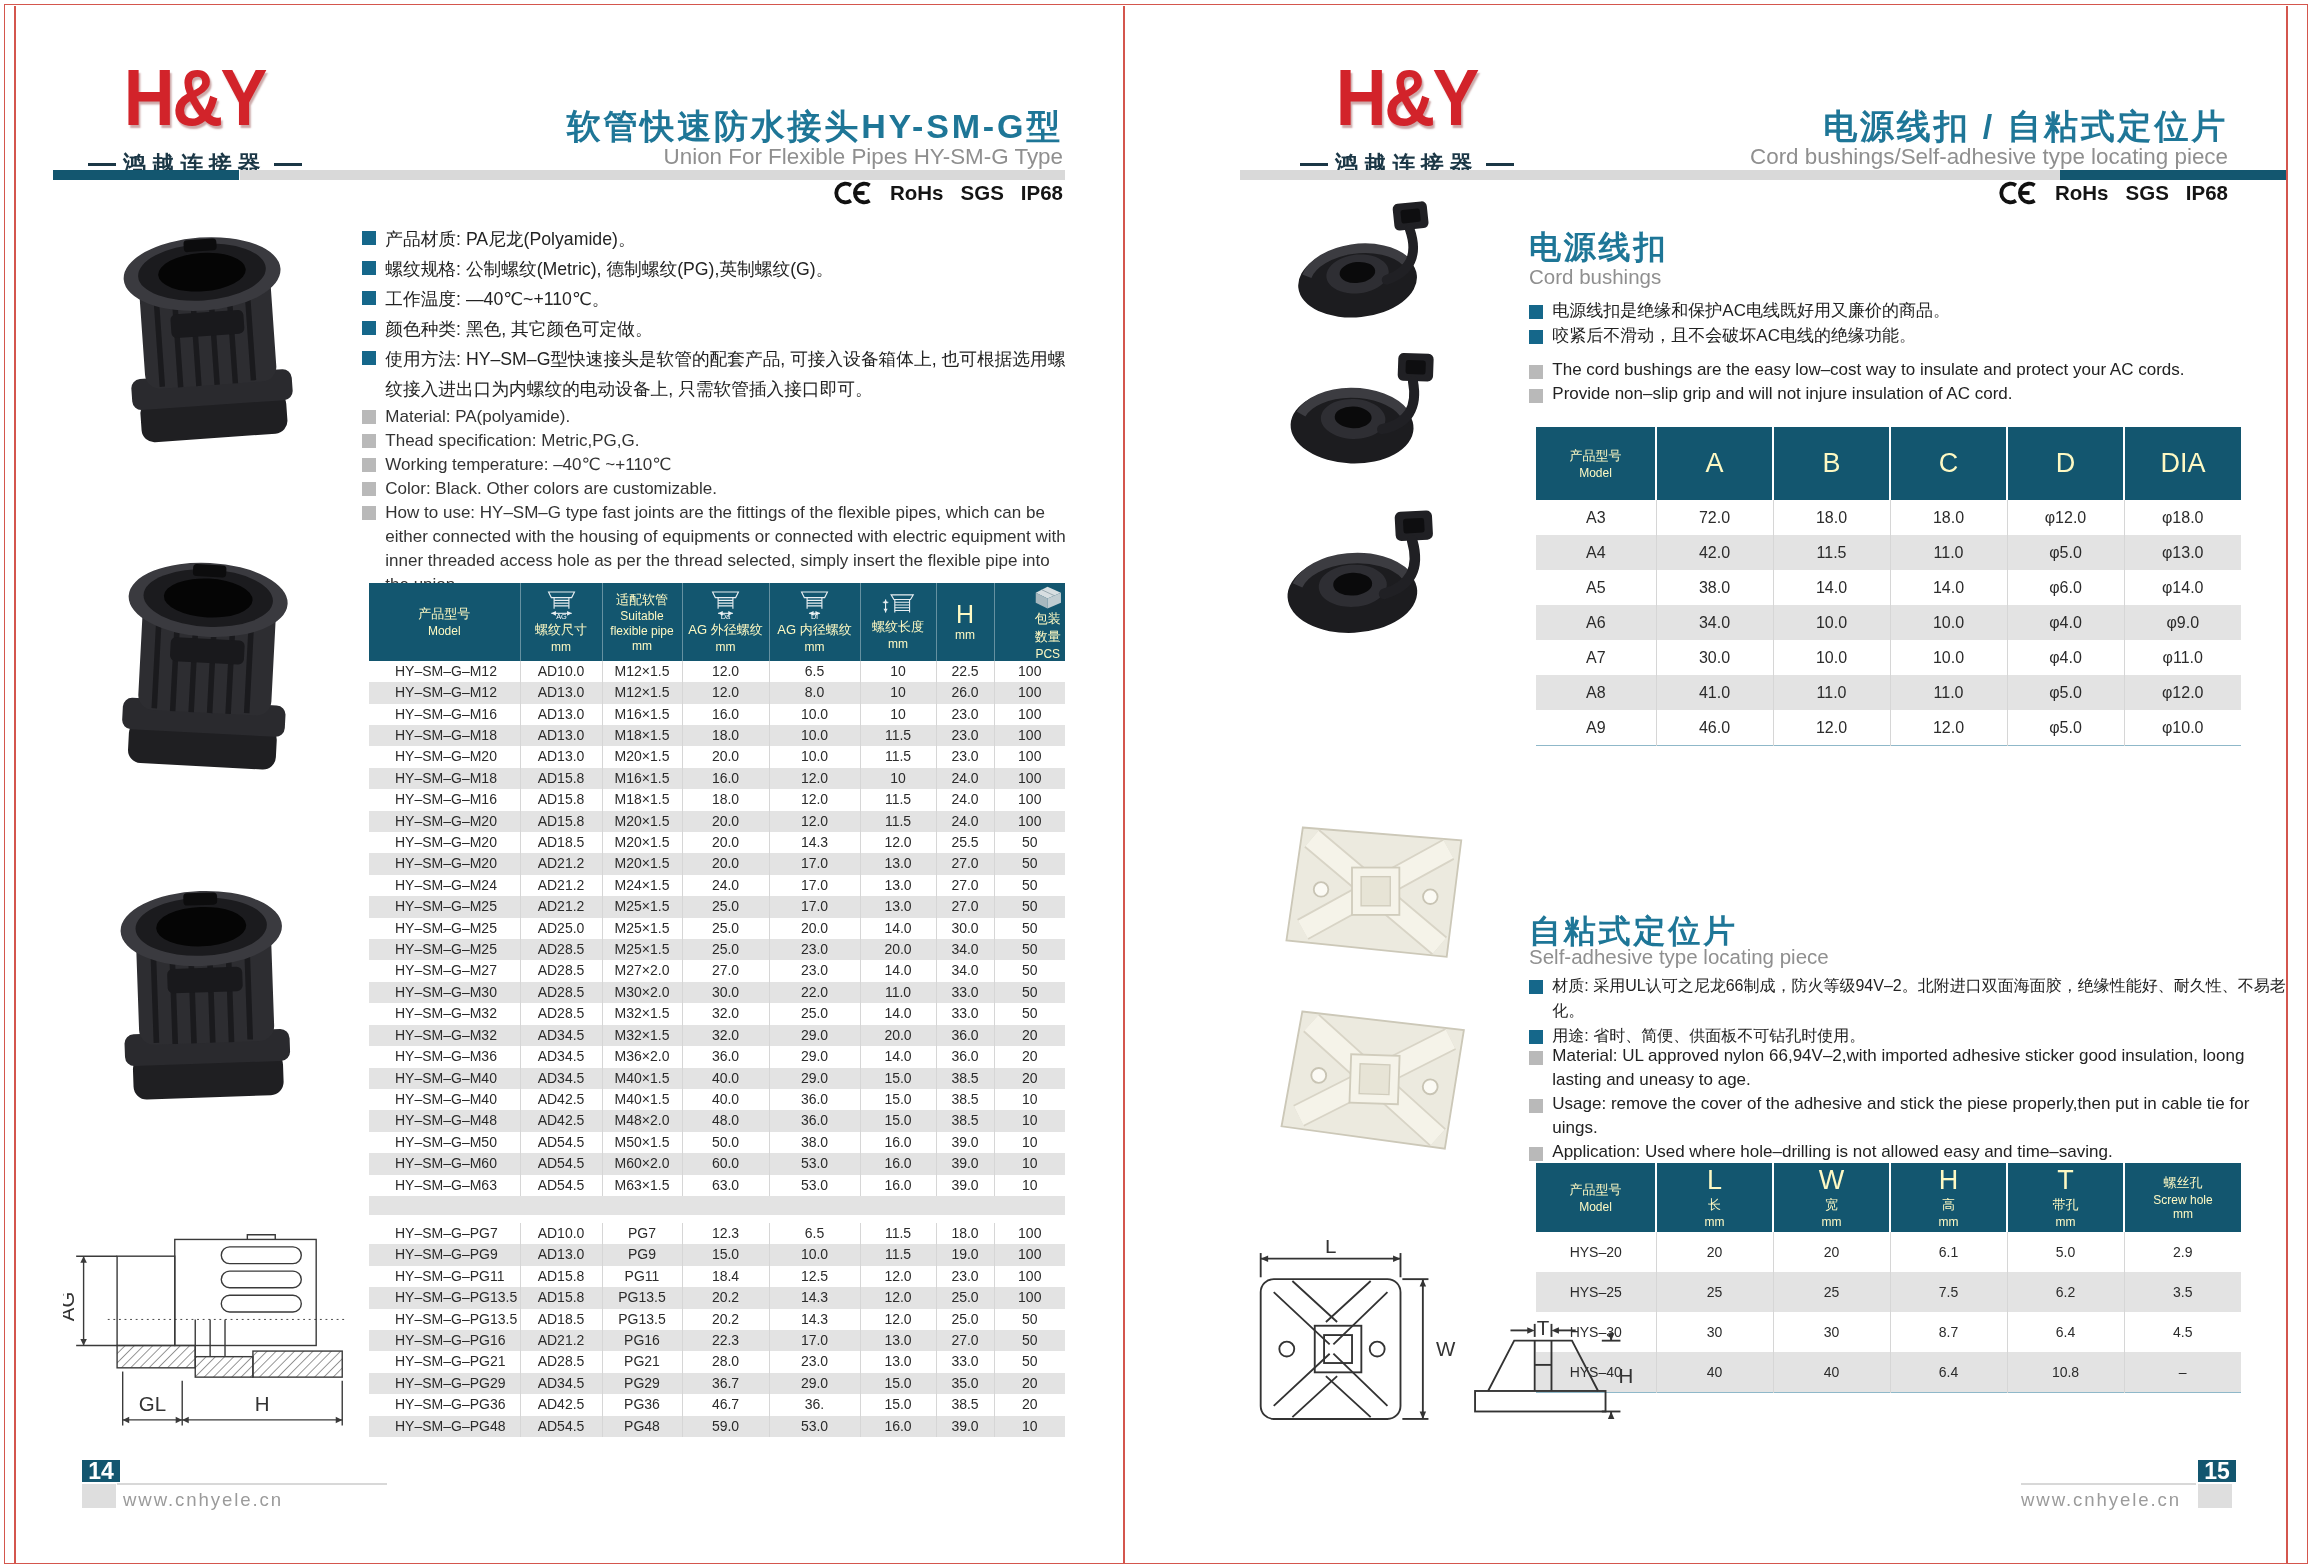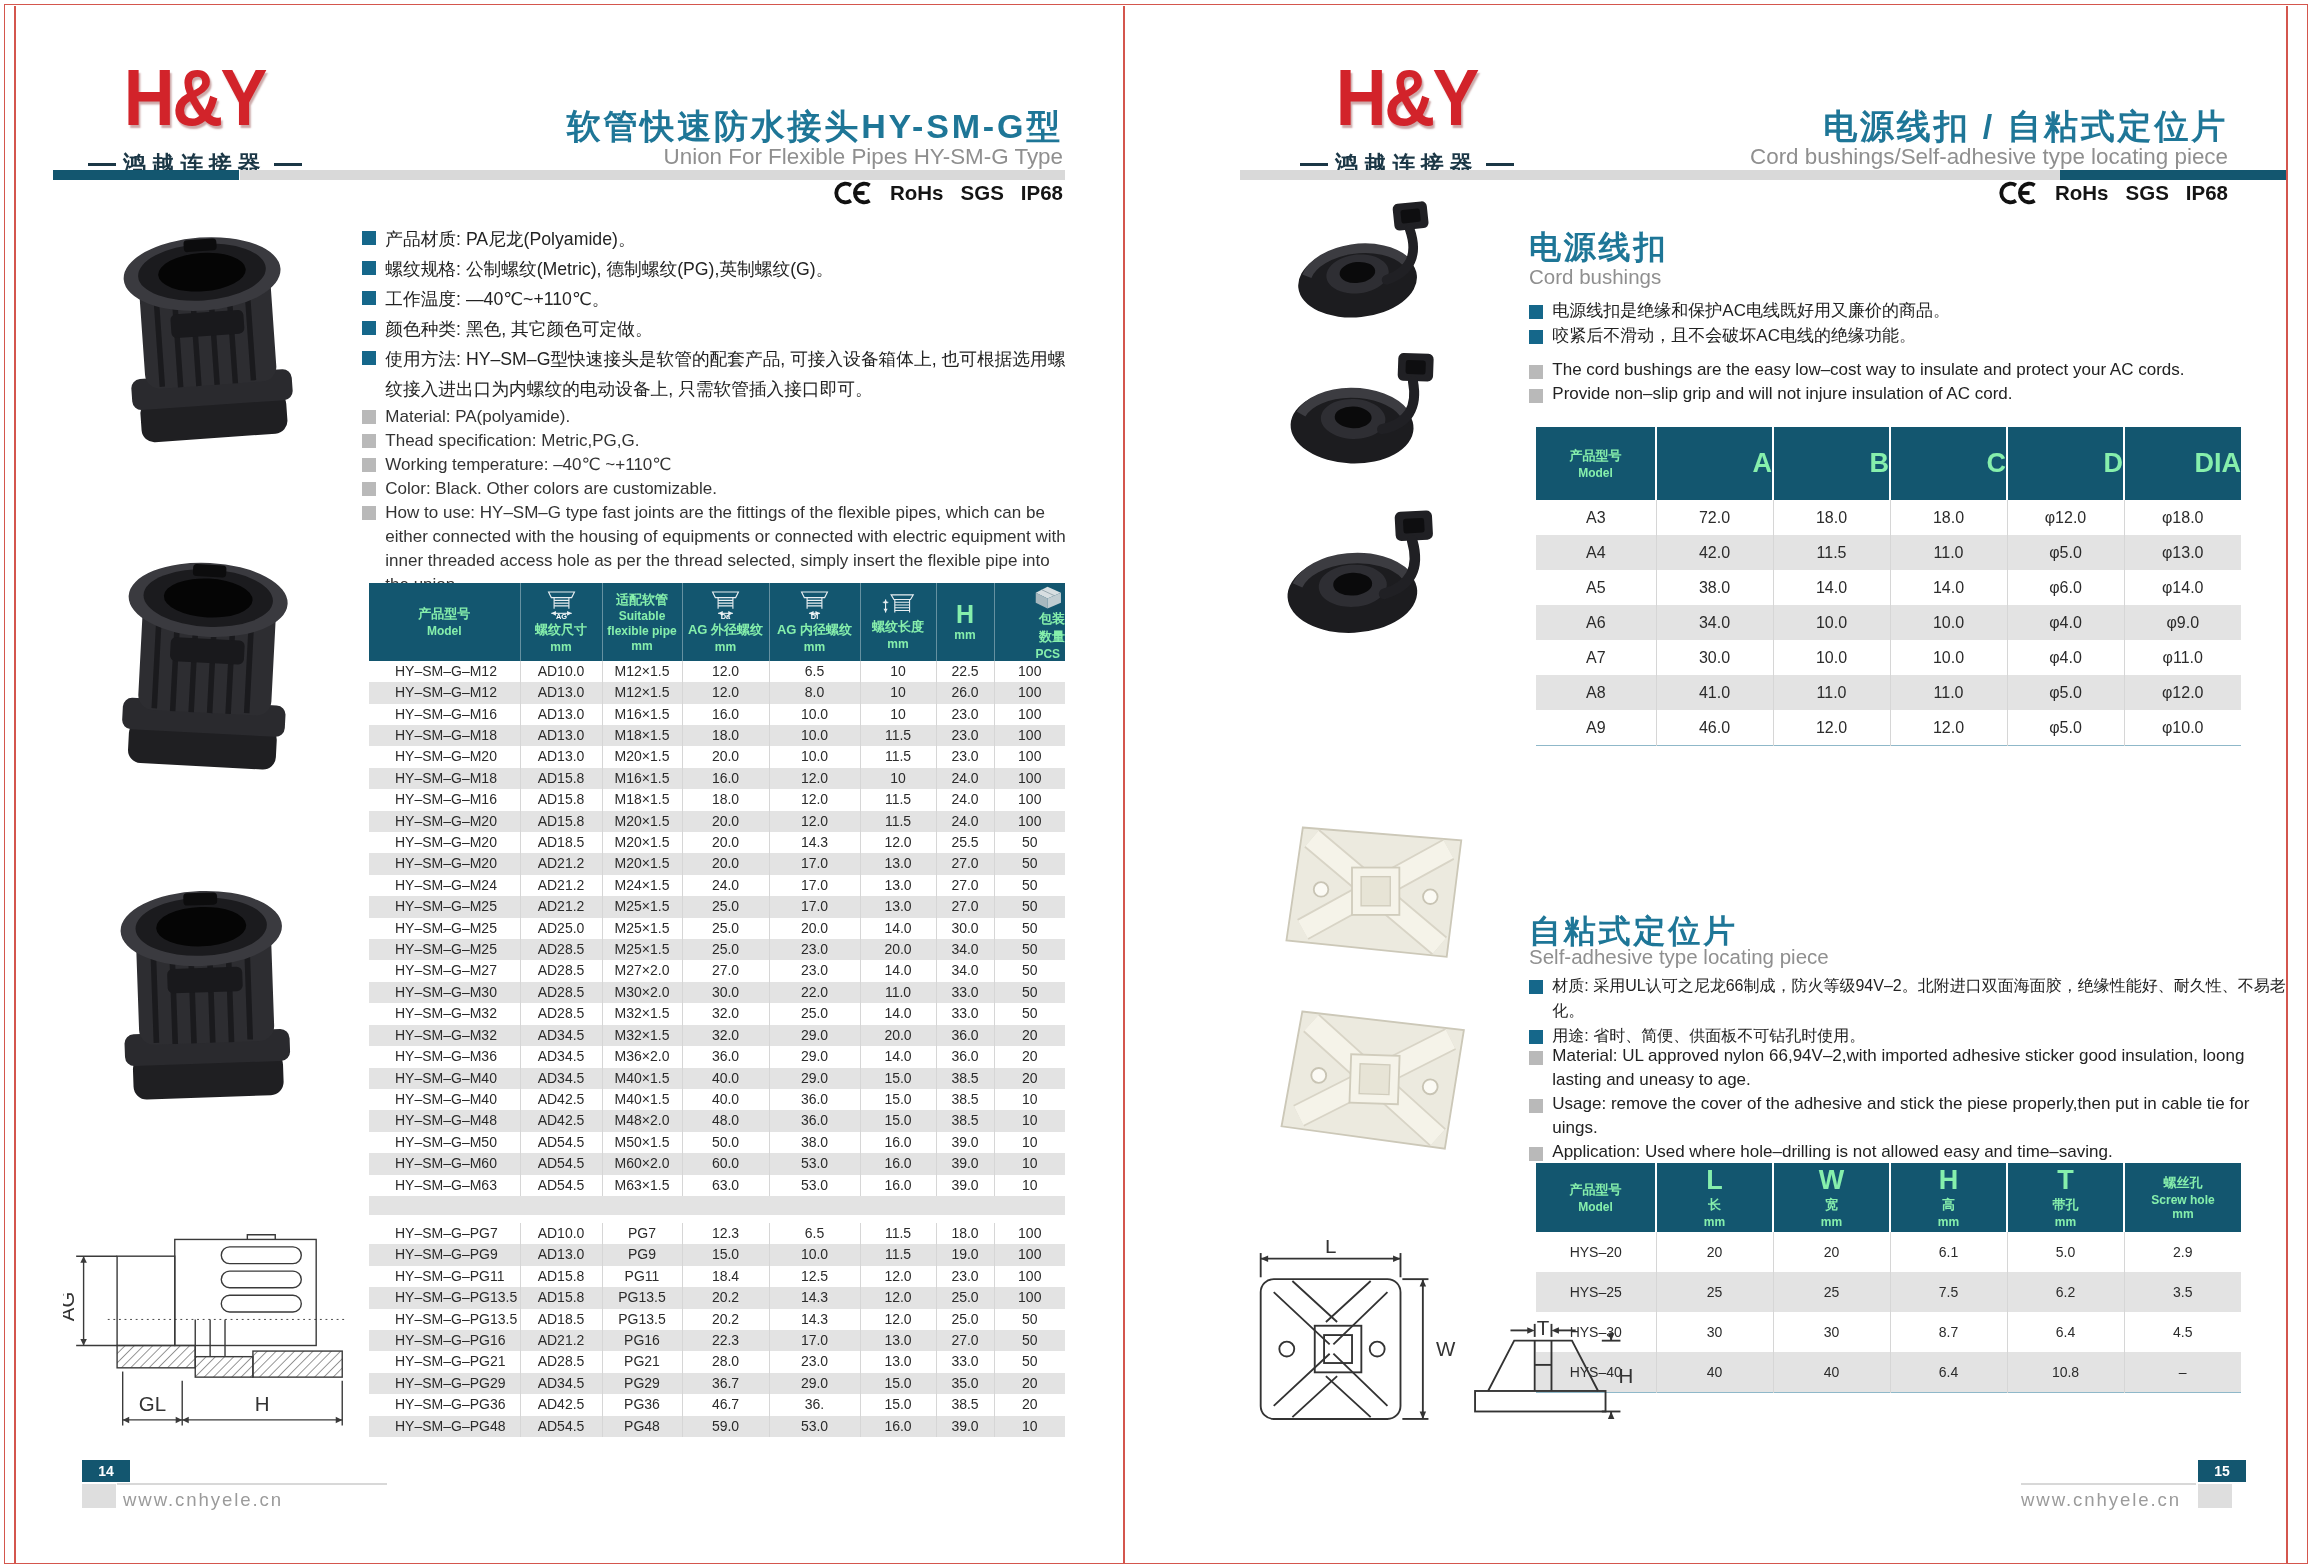--- a/index.html
+++ b/index.html
@@ -34,21 +34,21 @@
   #l-bullets-en .sq{margin-top:4.7px;}
   #r1-bullets-cn{left:1529px;top:298px;width:760px;font-size:17px;line-height:25px;}
   #r1-bullets-en{left:1529px;top:358px;width:760px;font-size:17px;line-height:24px;}
   #r2-bullets-cn{left:1529px;top:973px;width:763px;font-size:16px;line-height:25px;}
   #r2-bullets-en{left:1529px;top:1044px;width:746px;font-size:17px;line-height:24px;}
   
   .sec-h-cn{position:absolute;font-size:32px;font-weight:bold;color:#1e7697;letter-spacing:2.8px;}
   .sec-h-en{position:absolute;font-size:20.5px;color:#8f8f8f;}
   
   table{border-collapse:collapse;table-layout:fixed;}
-  th{background:#13566f;color:#86efac;padding:0;vertical-align:middle;font-weight:bold;text-align:right;}
+  th{background:#13566f;color:#fef9c3;padding:0;vertical-align:middle;font-weight:normal;}
   td{padding:0;text-align:center;color:#2b2b2b;background:#fff;border-right:0.9px solid #d6d6d6;}
   td:last-child{border-right:none;}
   tr.alt td{background:#e3e3e3;}
   .hic{display:flex;flex-direction:column;align-items:center;justify-content:center;gap:0.9px;height:100%;}
   .h-cn{font-size:13px;}
   .h-unit{font-size:12px;}
   .h-sm{font-size:12px;}
   .h-big{font-size:25px;line-height:1;}
   
   #left-table{position:absolute;left:369px;top:583px;width:695px;}
@@ -66,22 +66,22 @@
   #a-table th{height:73px;}
   #a-table td{height:35px;font-size:16px;}
   #hys-table{top:1163px;}
   #hys-table th{height:69px;}
   #hys-table td{height:40px;font-size:14px;}
   .h-letter{font-size:27px;line-height:1.05;}
   
   .photo{position:absolute;}
   .drawing text{font-family:"Liberation Sans",sans-serif;}
   
-  .pagenum{position:absolute;width:48px;height:22.4px;background:#13566f;color:#fff;
-           font-size:14px;font-weight:bold;text-align:center;line-height:22.4px;}
+  .pagenum{position:absolute;width:38px;height:22.4px;background:#13566f;color:#fff;
+           font-size:23px;font-weight:bold;text-align:center;line-height:22.4px;}
   .pagenum-gray{position:absolute;width:34px;height:24px;background:#dedede;}
   .f-line{position:absolute;height:1.9px;background:#d8d8d8;}
   .website{position:absolute;font-size:18.6px;color:#9b9b9b;letter-spacing:1.9px;white-space:nowrap;}
 </style>
 </head>
 <body>
 
 <div id="canvas">
 
   <svg style="position:absolute;width:0;height:0" aria-hidden="true">

